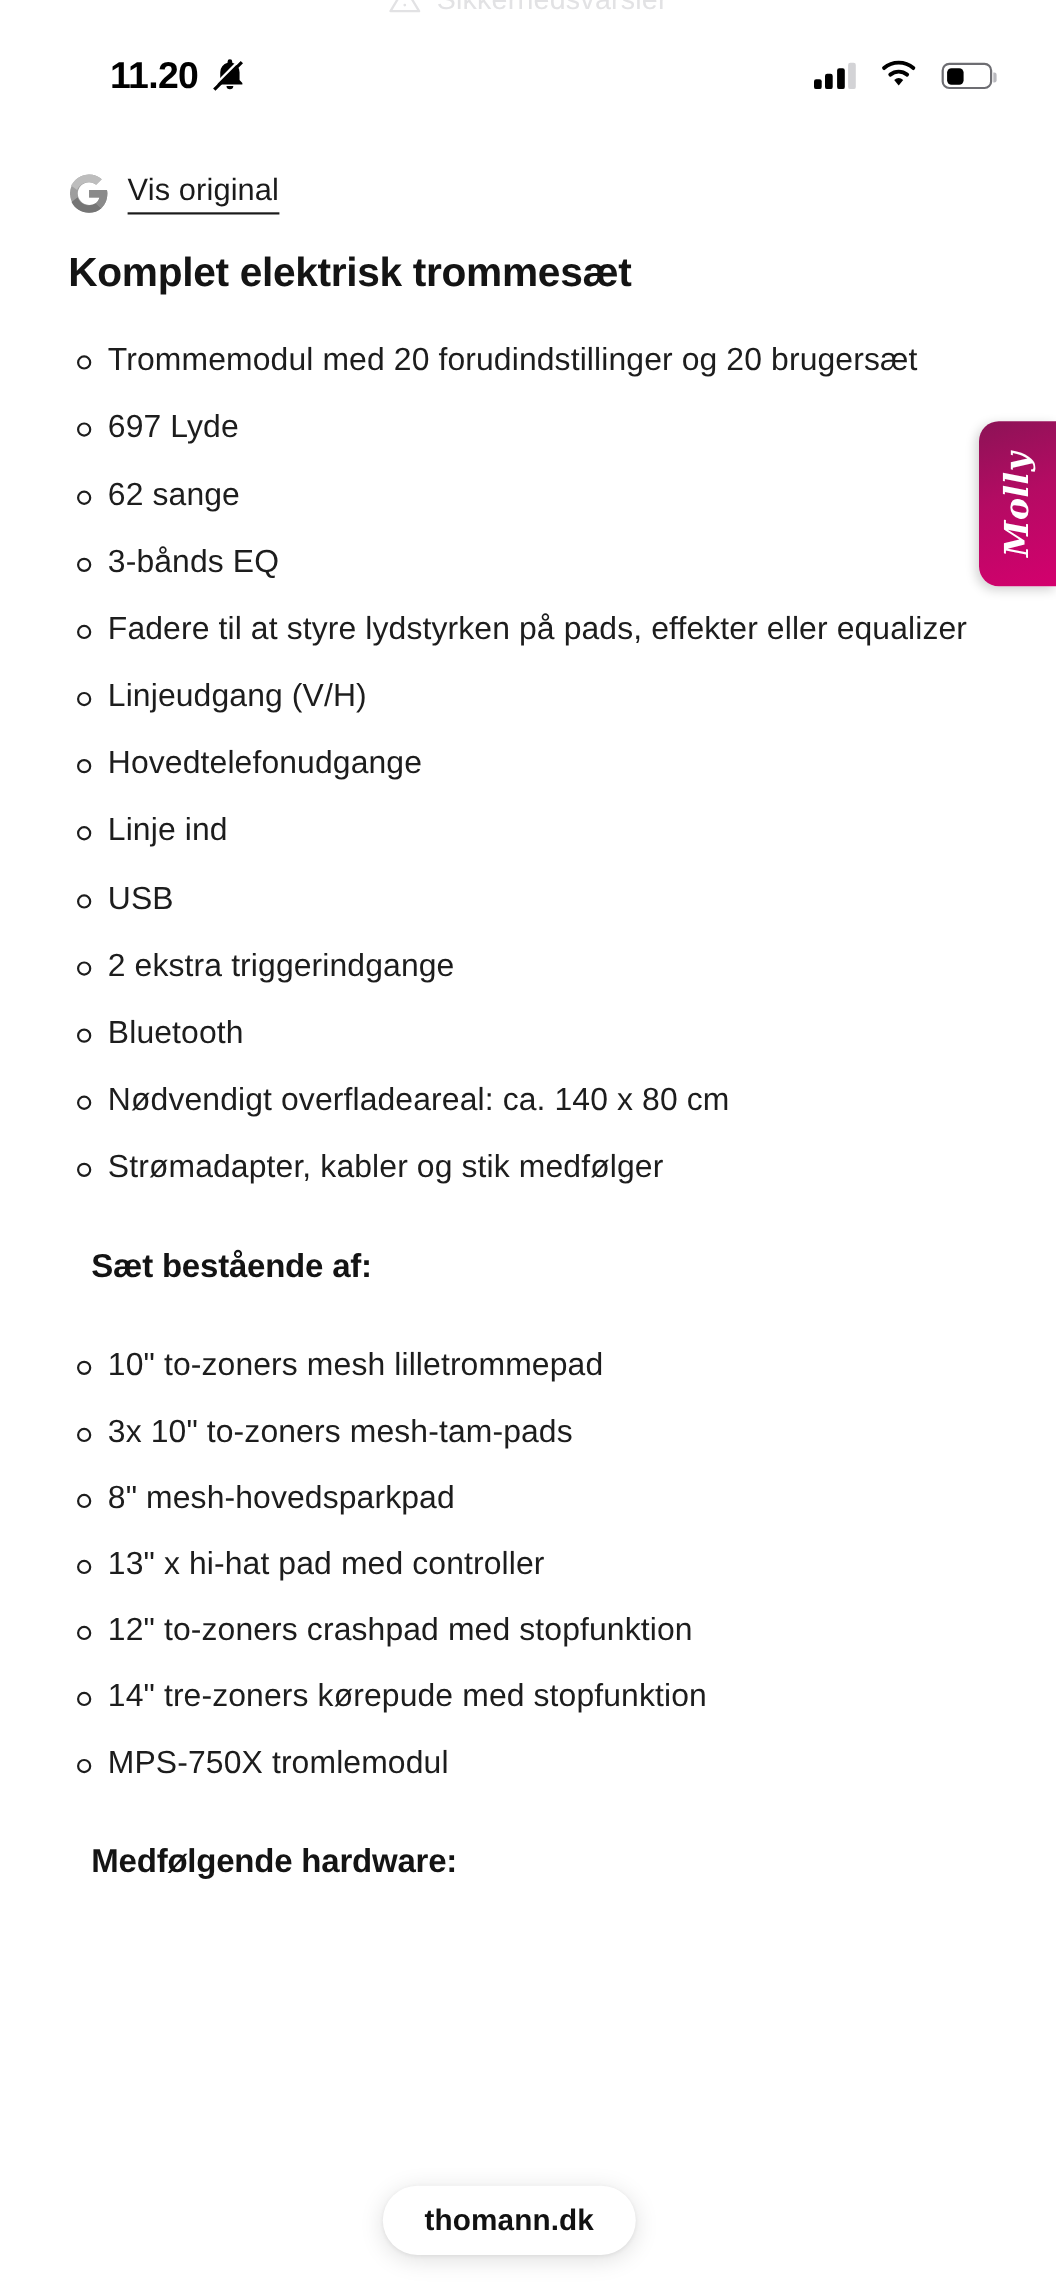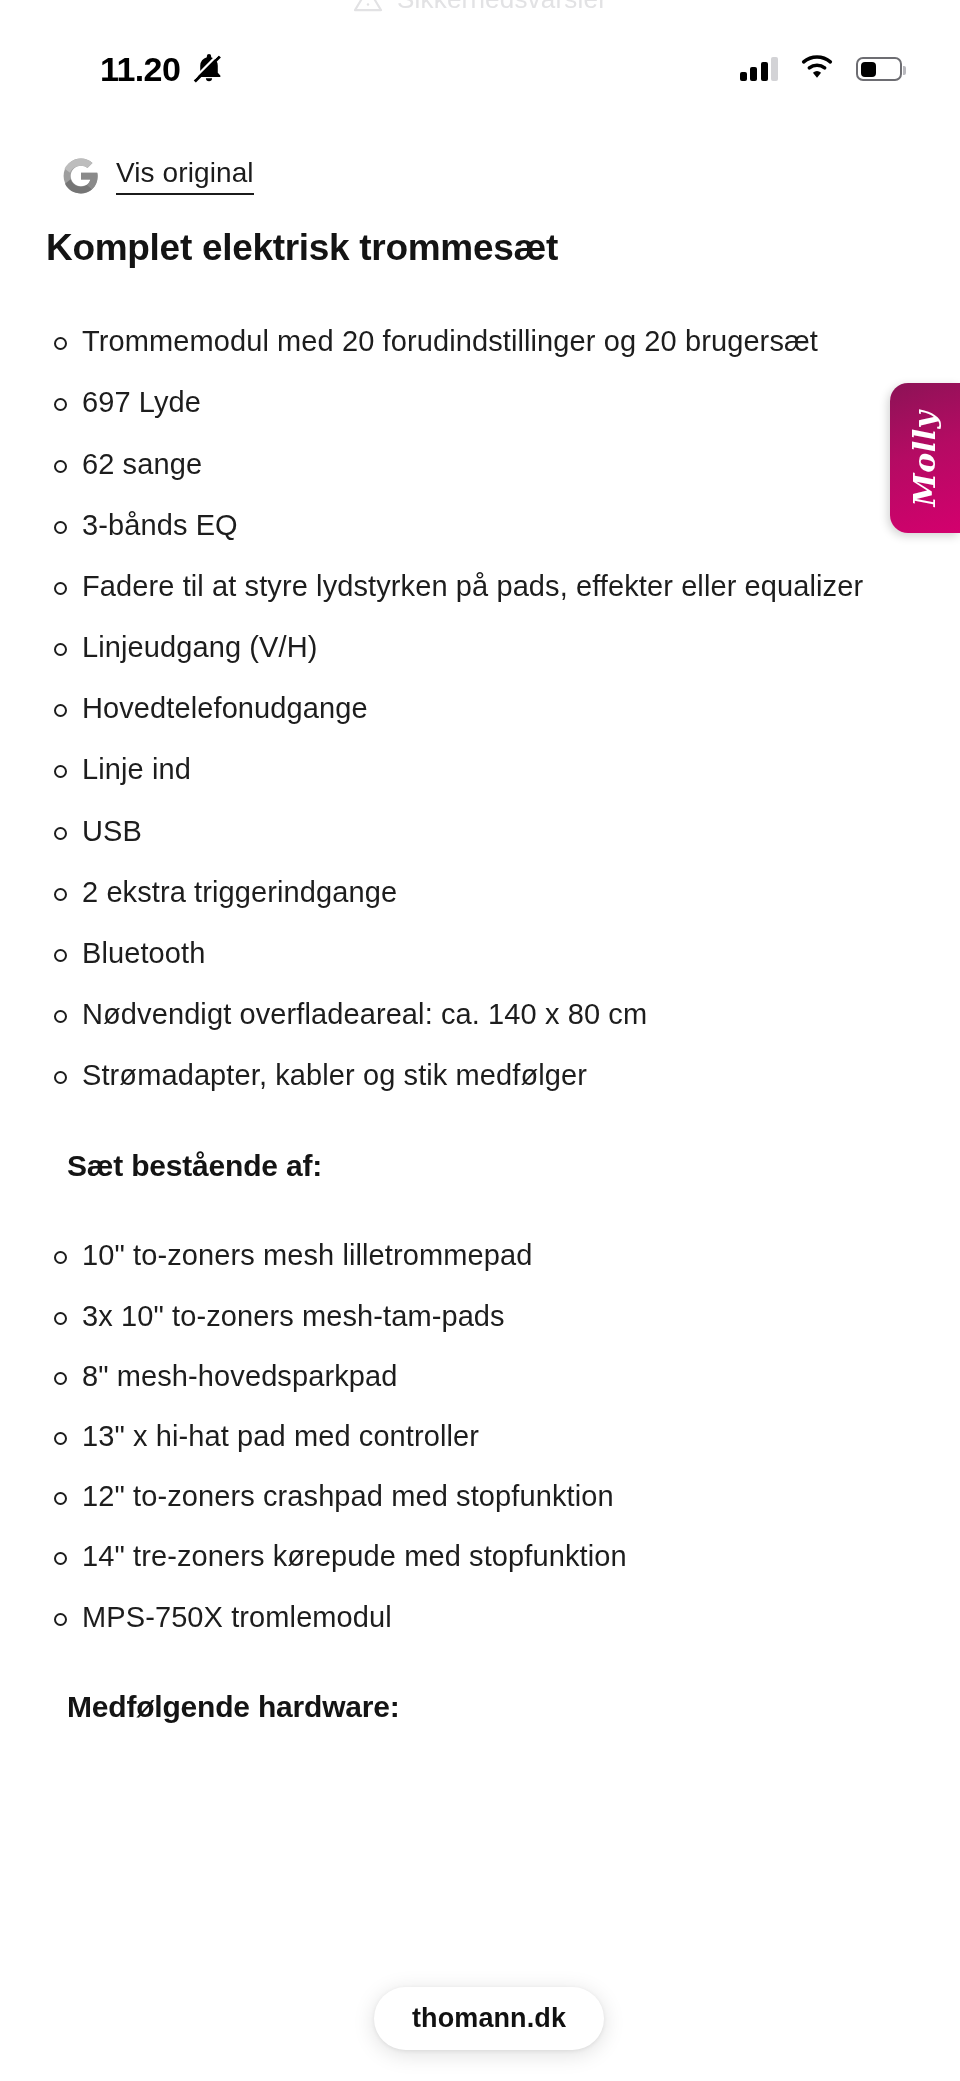--- a/index.html
+++ b/index.html
@@ -88,21 +88,21 @@
     border-bottom: 2.5px solid #1b1b1b;
     padding-bottom: 3px;
     line-height: 1.15;
     letter-spacing: .1px;
   }
 
   
   .article {
     position: absolute;
     top: 225px; left: 0; width: 960px;
-    padding: 0 46px;
+    padding: 0 62px;
   }
   h2.section-title {
     font-size: 37px;
     font-weight: 700;
     color: #141414;
     letter-spacing: -.3px;
     line-height: 1.25;
   }
   h3.sub-title {
     font-size: 30px;
@@ -125,21 +125,21 @@
     content: "";
     position: absolute;
     left: 8px; top: 16px;
     width: 9px; height: 9px;
     border: 2.4px solid #1d1d1d;
     border-radius: 50%;
   }
 
   .gap-title-list { height: 26px; }
   .list-1 li { margin-bottom: 20px; }
-  .list-1 { margin-top: 24px; }
+  .list-1 { margin-top: 10px; }
   .spacer-a { height: 30px; }
   .spacer-b { height: 50px; }
   .list-2 li { margin-bottom: 19px; }
 
   
   .molly-tab {
     position: absolute;
     top: 383px; right: 0;
     width: 70px; height: 150px;
     background: linear-gradient(160deg, #8c1356 0%, #b40b63 45%, #d4006e 100%);
@@ -155,21 +155,21 @@
     font-style: italic;
     font-weight: 700;
     font-size: 30px;
     letter-spacing: .5px;
     white-space: nowrap;
   }
 
   
   .site-badge {
     position: absolute;
-    top: 1987px; left: 374px;
+    top: 1987px; left: 348px;
     padding: 16px 38px;
     background: #ffffff;
     border-radius: 40px;
     box-shadow: 0 4px 22px rgba(0,0,0,.13), 0 1px 4px rgba(0,0,0,.07);
     font-size: 27px;
     font-weight: 700;
     color: #111;
     letter-spacing: .1px;
     white-space: nowrap;
   }

